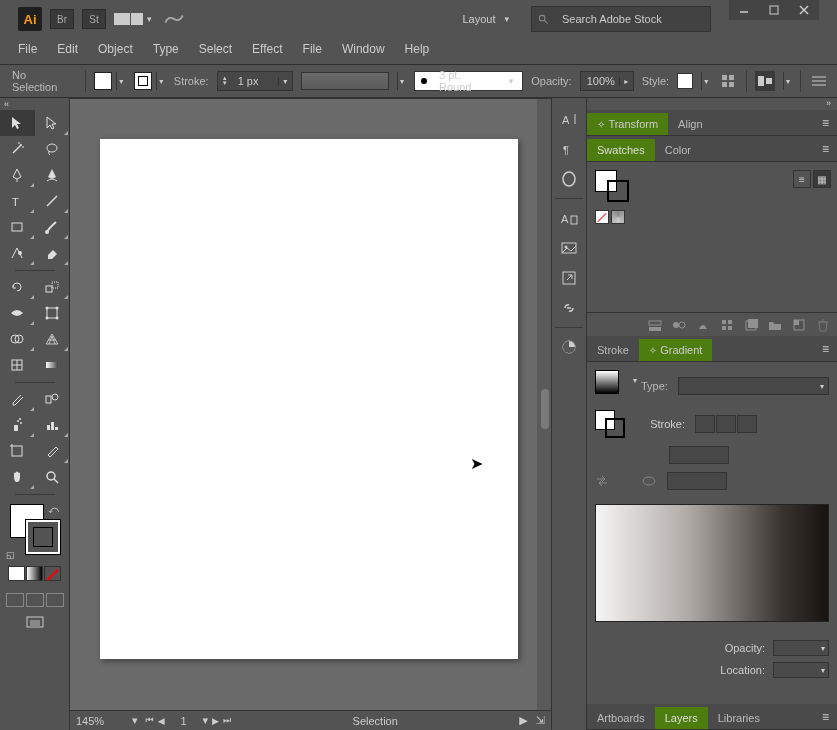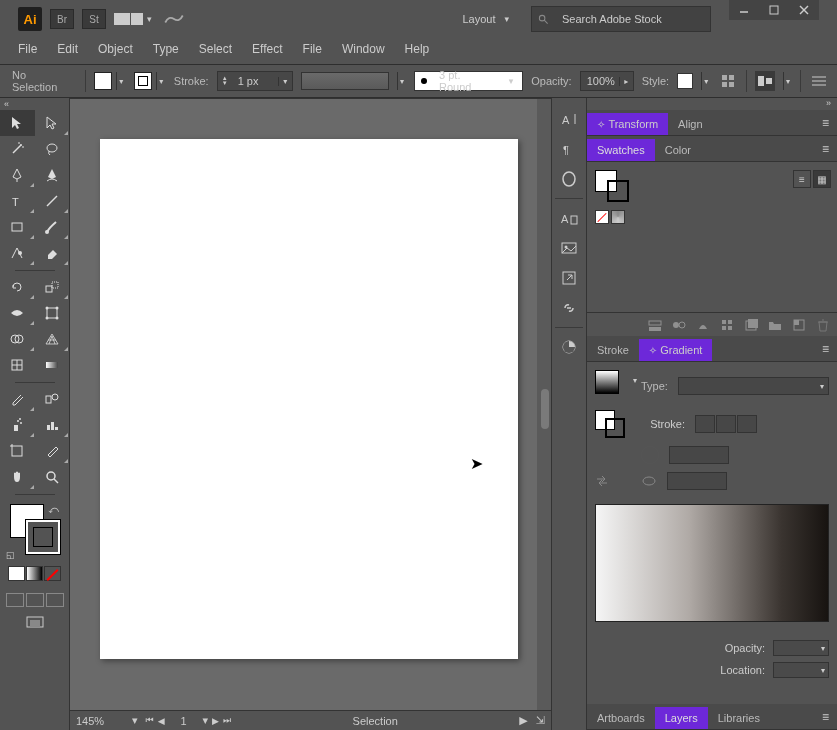--- a/index.html
+++ b/index.html
@@ -85,21 +85,21 @@
 .statusbar .seltxt{flex:1;text-align:center}
 
 .iconrail{width:36px;background:#535353;border-left:1px solid #333;border-right:1px solid #333;display:flex;flex-direction:column;align-items:center;padding-top:6px;gap:0px}
 .rail-ic{width:28px;height:30px;display:flex;align-items:center;justify-content:center}
 .rail-sep{width:28px;height:1px;background:#3a3a3a;margin:4px 0}
 
 .panels{width:250px;background:#535353;display:flex;flex-direction:column}
 .phandle{height:12px;display:flex;justify-content:flex-end;padding-right:6px;font-size:9px}
 .ptabs{height:26px;background:#4a4a4a;display:flex;align-items:end;border-bottom:1px solid #333}
 .ptab{padding:5px 10px;font-size:11px;color:#bbb}
-.ptab.active{background:#6d28d9;color:#ddd}
+.ptab.active{background:#4d7c0f;color:#ddd}
 .ptab .ic{margin-right:3px;font-size:10px}
 .ptabs .menu{margin-left:auto;padding:5px 8px;font-size:12px}
 .pbody{background:#535353;padding:8px;position:relative}
 .sw-fillstroke{position:relative;width:40px;height:34px}
 .sw-fillstroke .f{position:absolute;width:22px;height:22px;background:#fff;border:1px solid #000;left:0;top:0}
 .sw-fillstroke .s{position:absolute;width:22px;height:22px;border:2px solid #000;left:12px;top:10px}
 .sw-row{display:flex;gap:2px;margin-top:6px}
 .sw-row .c{width:14px;height:14px;border:1px solid #333}
 .sw-icons{position:absolute;right:6px;top:8px;display:flex;gap:2px}
 .sw-icons .b{width:18px;height:18px;border:1px solid #333;display:flex;align-items:center;justify-content:center;font-size:10px}

